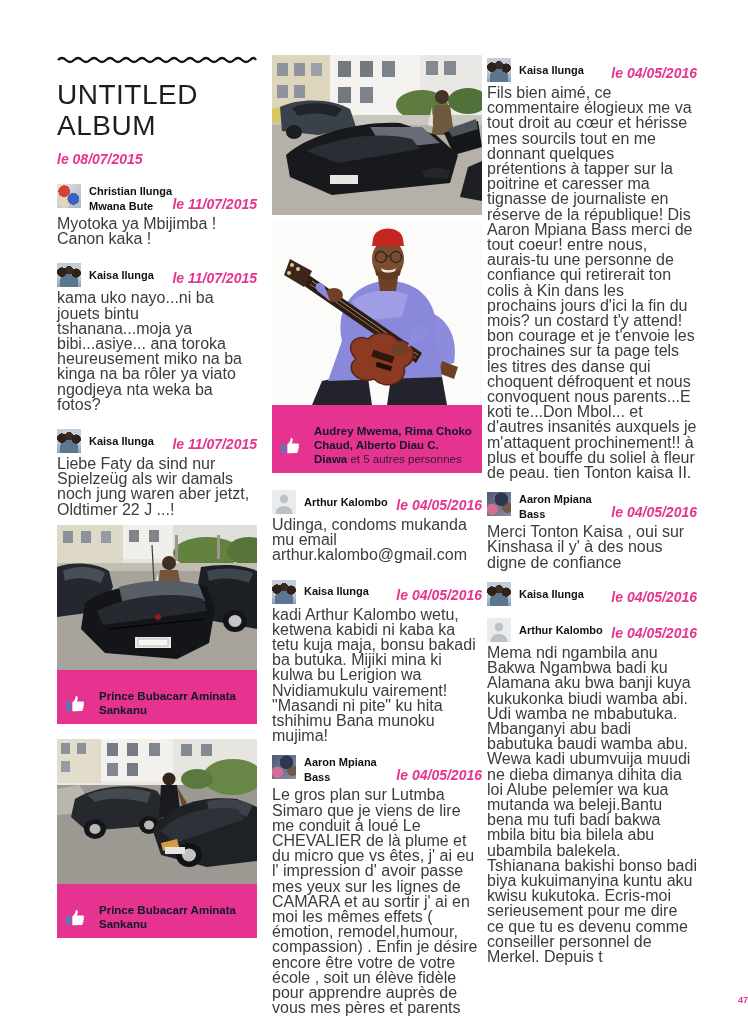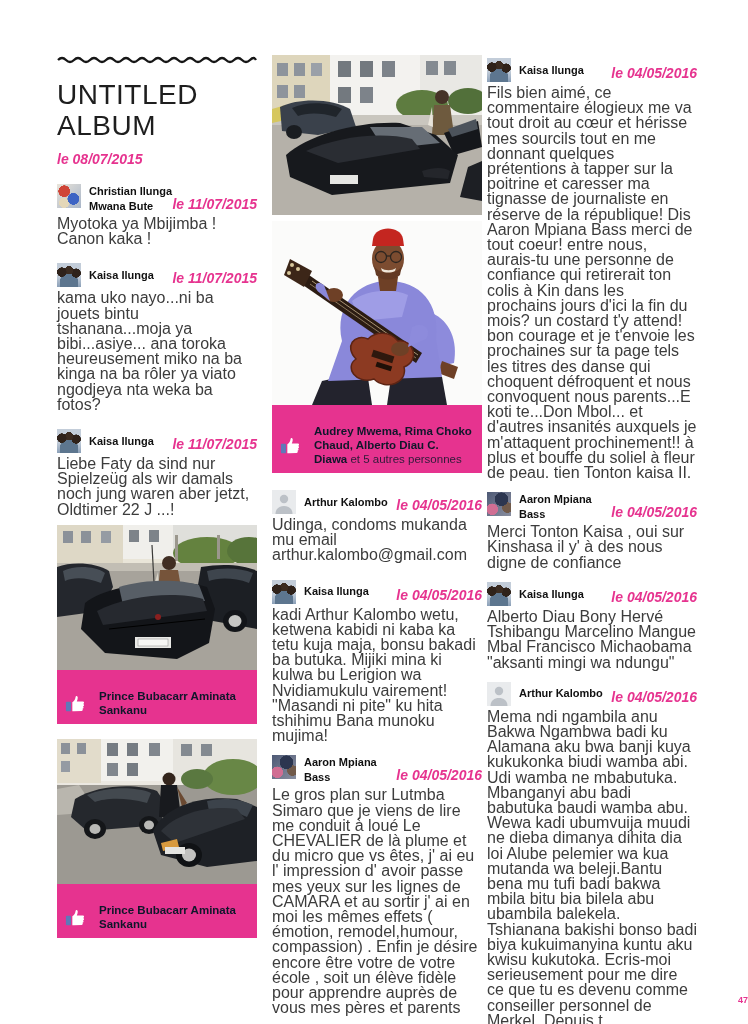--- a/index.html
+++ b/index.html
@@ -367,21 +367,20 @@
     </div>
     <div class="c-body">Merci Tonton Kaisa , oui sur Kinshasa il y' à des nous digne de confiance</div>
   </div>
 
   <div class="comment tight">
     <div class="c-head">
       <span class="avatar av-kids"></span>
       <span class="c-name">Kaisa Ilunga</span>
       <span class="c-date">le 04/05/2016</span>
     </div>
-    <div class="c-body">Alberto Diau Bony Hervé Tshibangu Marcelino Mangue Mbal Francisco Michaobama "aksanti mingi wa ndungu"</div>
   </div>
 
   <div class="comment tight">
     <div class="c-head">
       <span class="avatar av-sil">
         <svg viewBox="0 0 24 24">
           <rect width="24" height="24" fill="#e9ebed"></rect>
           <circle cx="12" cy="9" r="4.2" fill="#bcc1c7"></circle>
           <path d="M3.5 24 C3.5 18.5 7.5 16 12 16 C16.5 16 20.5 18.5 20.5 24 Z" fill="#bcc1c7"></path>
         </svg>

